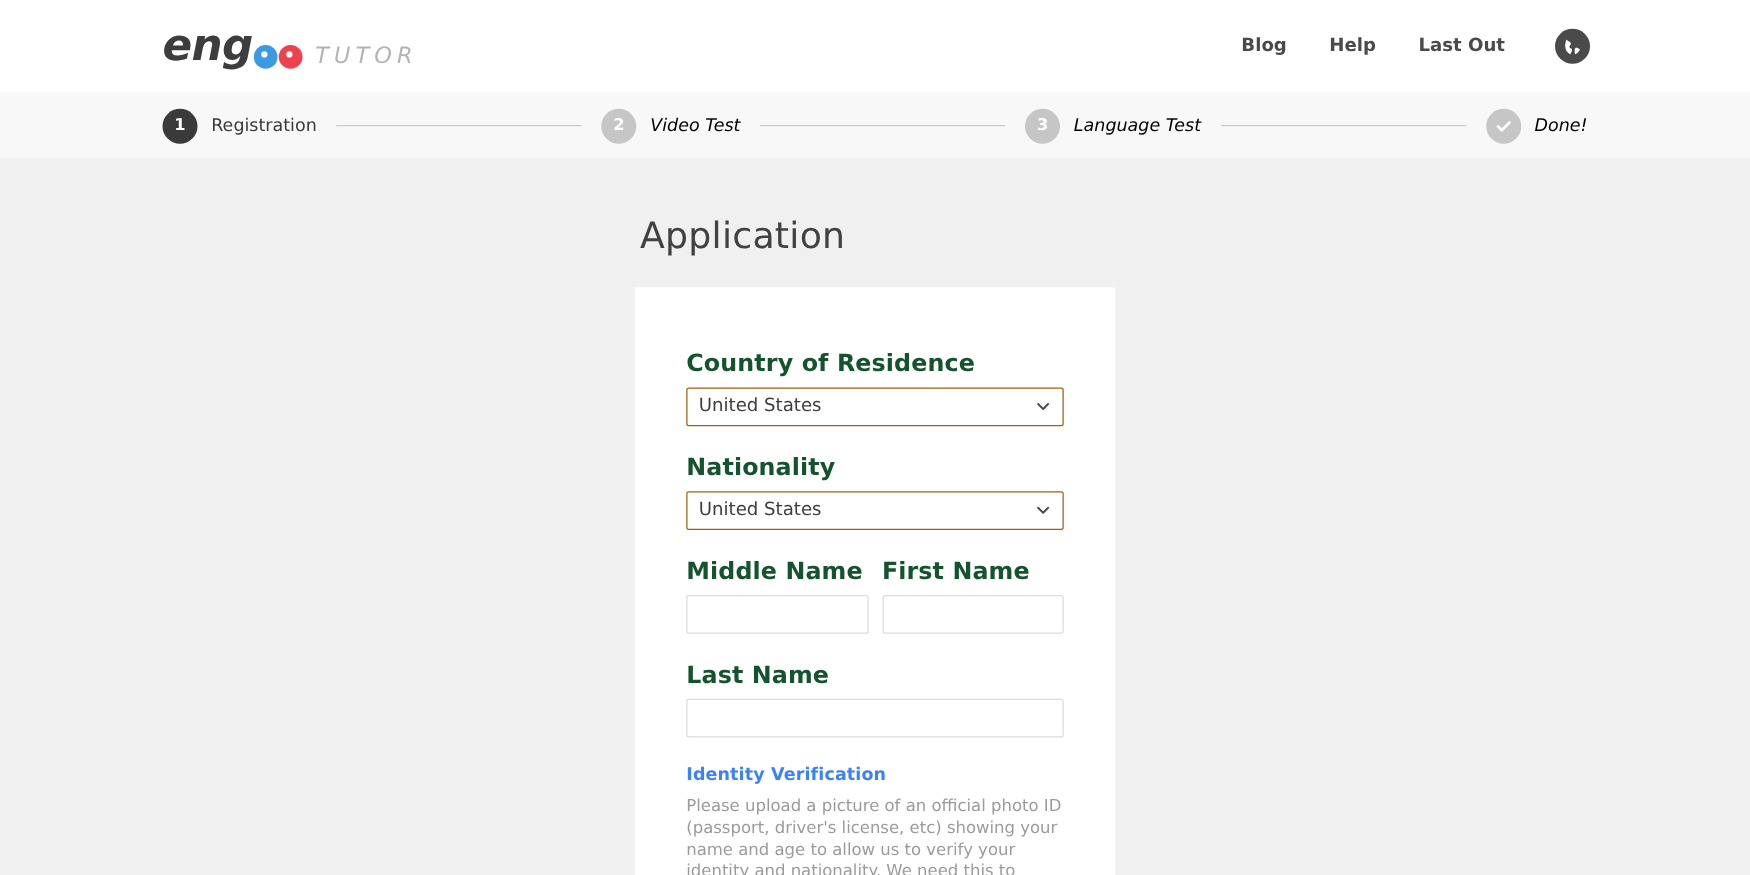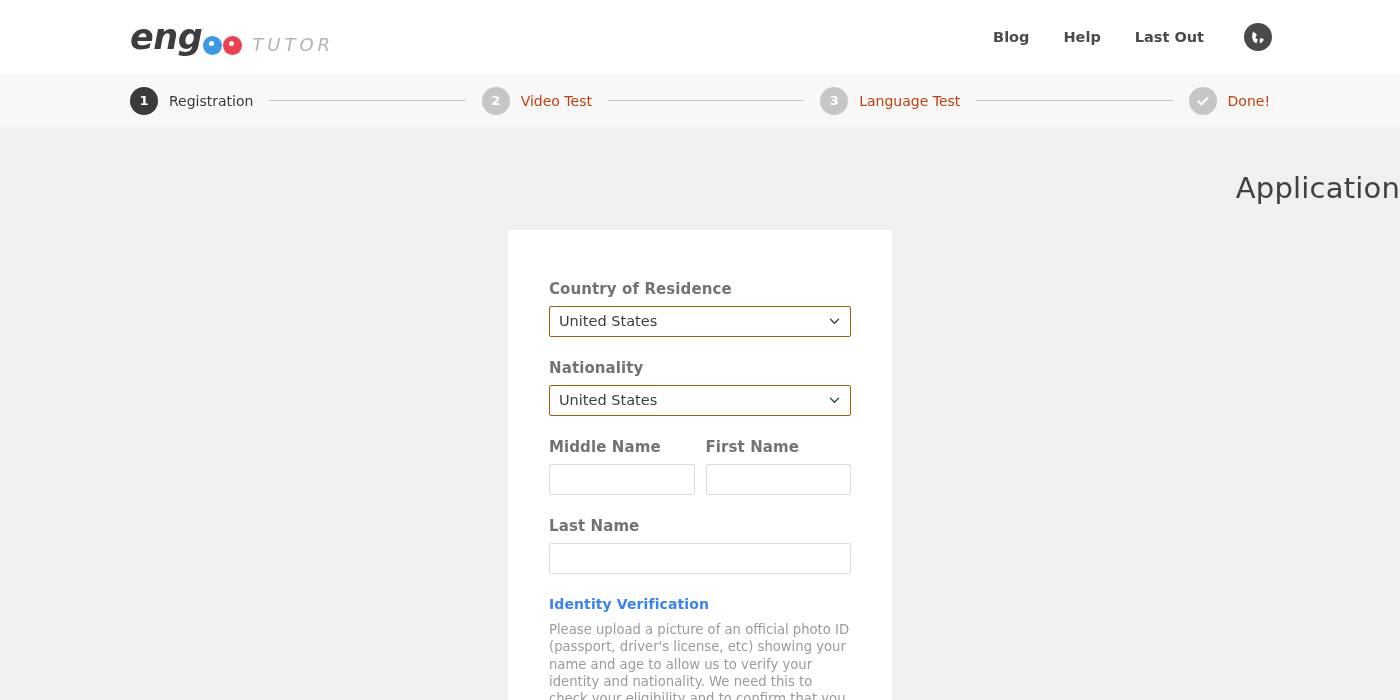--- a/index.html
+++ b/index.html
@@ -110,57 +110,56 @@
     color: #ffffff;
     flex: 0 0 auto;
   }
   .step-circle.active { background: #3a3a3a; }
   .step-circle.inactive { background: #c6c6c6; }
   .step-label {
     font-size: 14px;
     white-space: nowrap;
   }
   .step-label.active { color: #3a3a3a; font-weight: 400; }
-  .step-label.inactive { color: #c2410c; }
+  .step-label.inactive { color: #000000; font-style: italic; }
   .step-line {
     flex: 1 1 auto;
     height: 1px;
     background: #c9c9c9;
     margin: 0 16px;
     min-width: 20px;
   }
 
   
   .main {
     background: #f0f0f0;
     height: 573px;
     overflow: hidden;
   }
   .page-title {
     font-size: 29px;
     font-weight: 400;
     color: #414141;
     padding: 44px 0 0 512px;
     letter-spacing: 0.2px;
-    text-align: right;
   }
   .card {
     width: 384px;
     margin: 25px 0 0 508px;
     background: #ffffff;
     padding: 50px 41px 0 41px;
     min-height: 470px;
   }
 
   .field { margin-bottom: 22px; }
   .field-label {
     display: block;
-    font-size: 15px;
+    font-size: 19px;
     font-weight: 700;
-    color: #737373;
+    color: #14532d;
     margin-bottom: 8px;
     letter-spacing: 0.1px;
   }
   .select-wrap { position: relative; }
   select.form-select {
     width: 100%;
     height: 31px;
     padding: 0 28px 0 9px;
     font-size: 14.5px;
     font-family: inherit;

